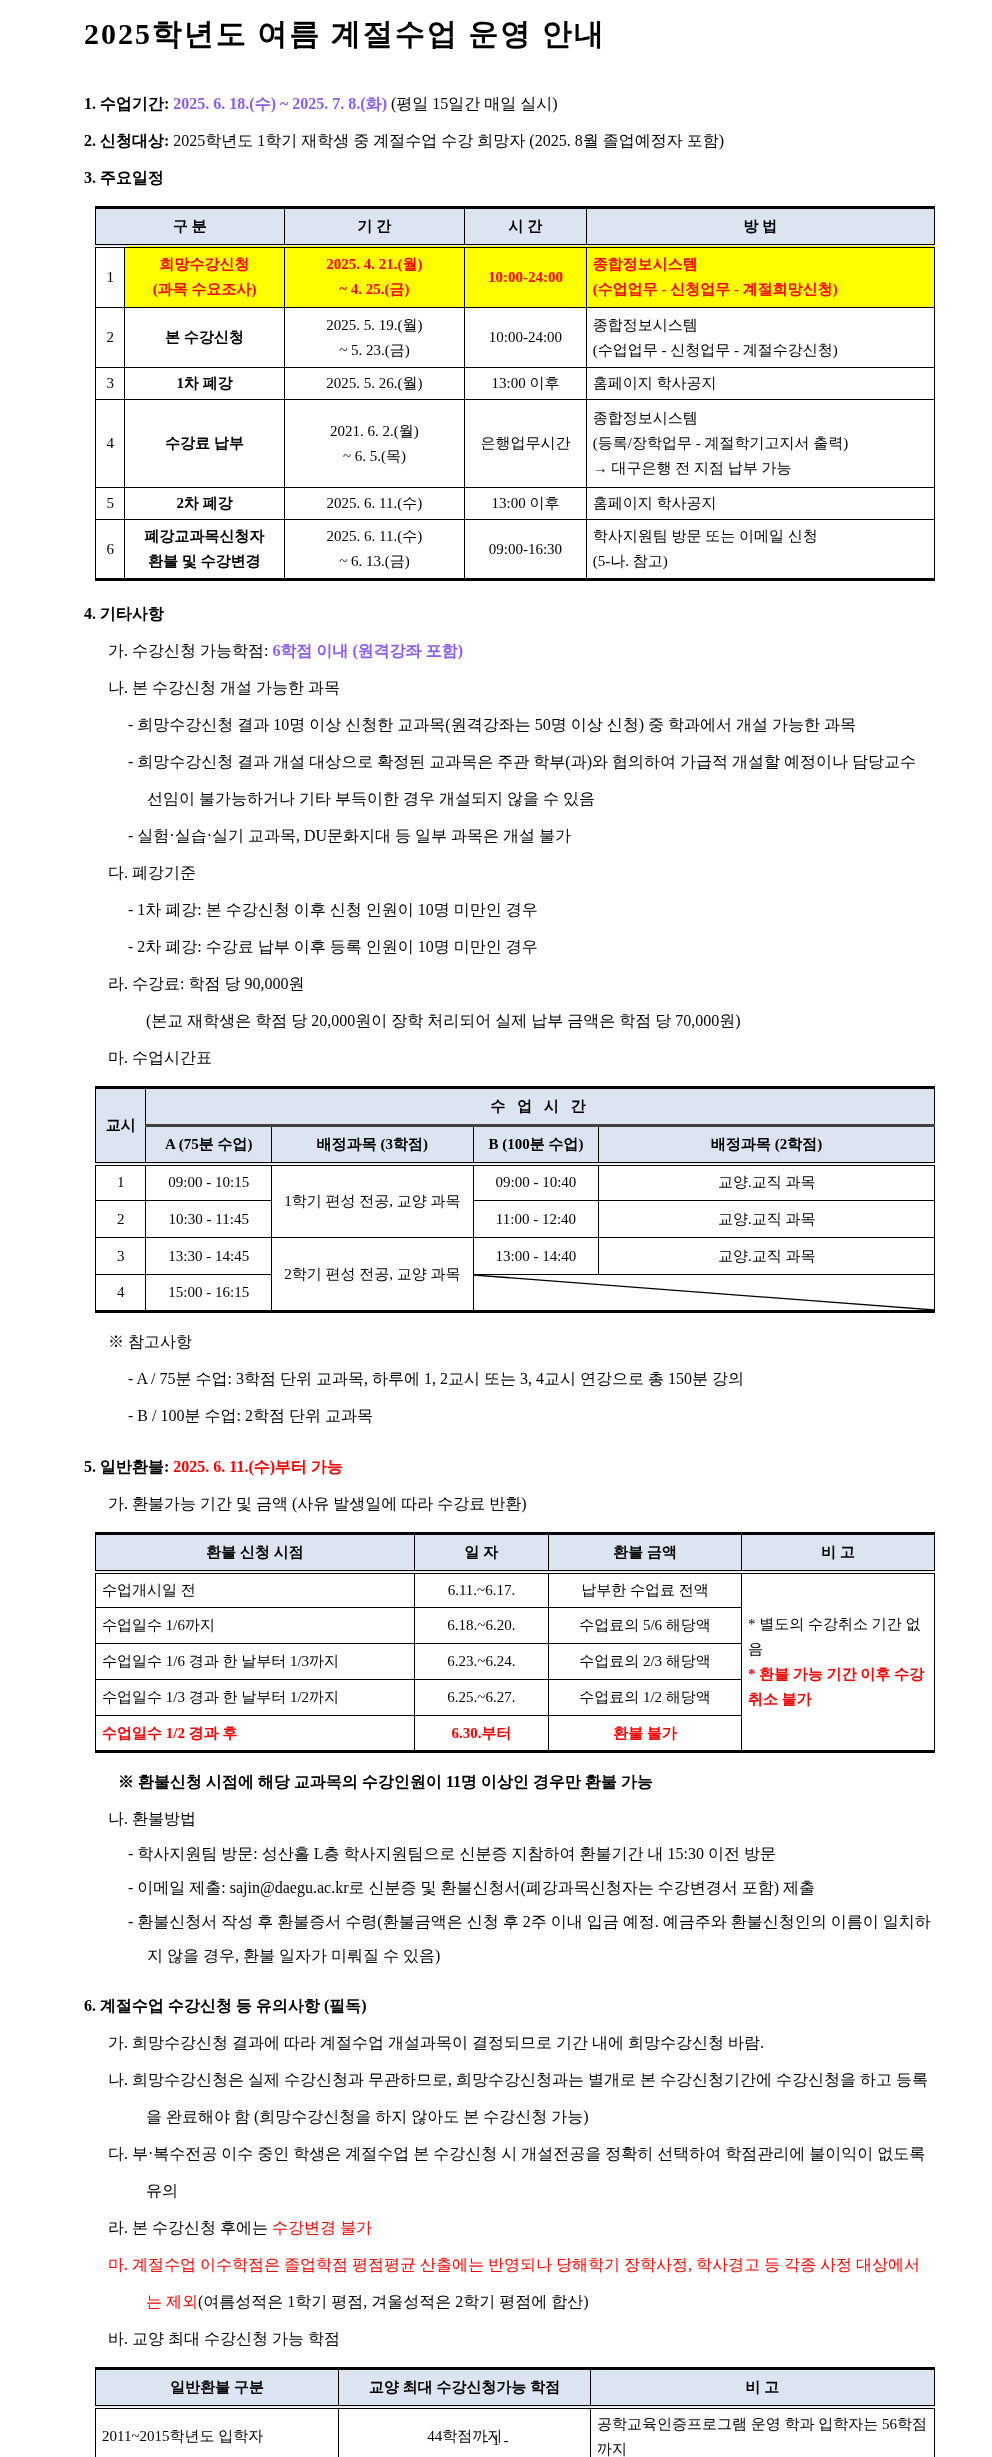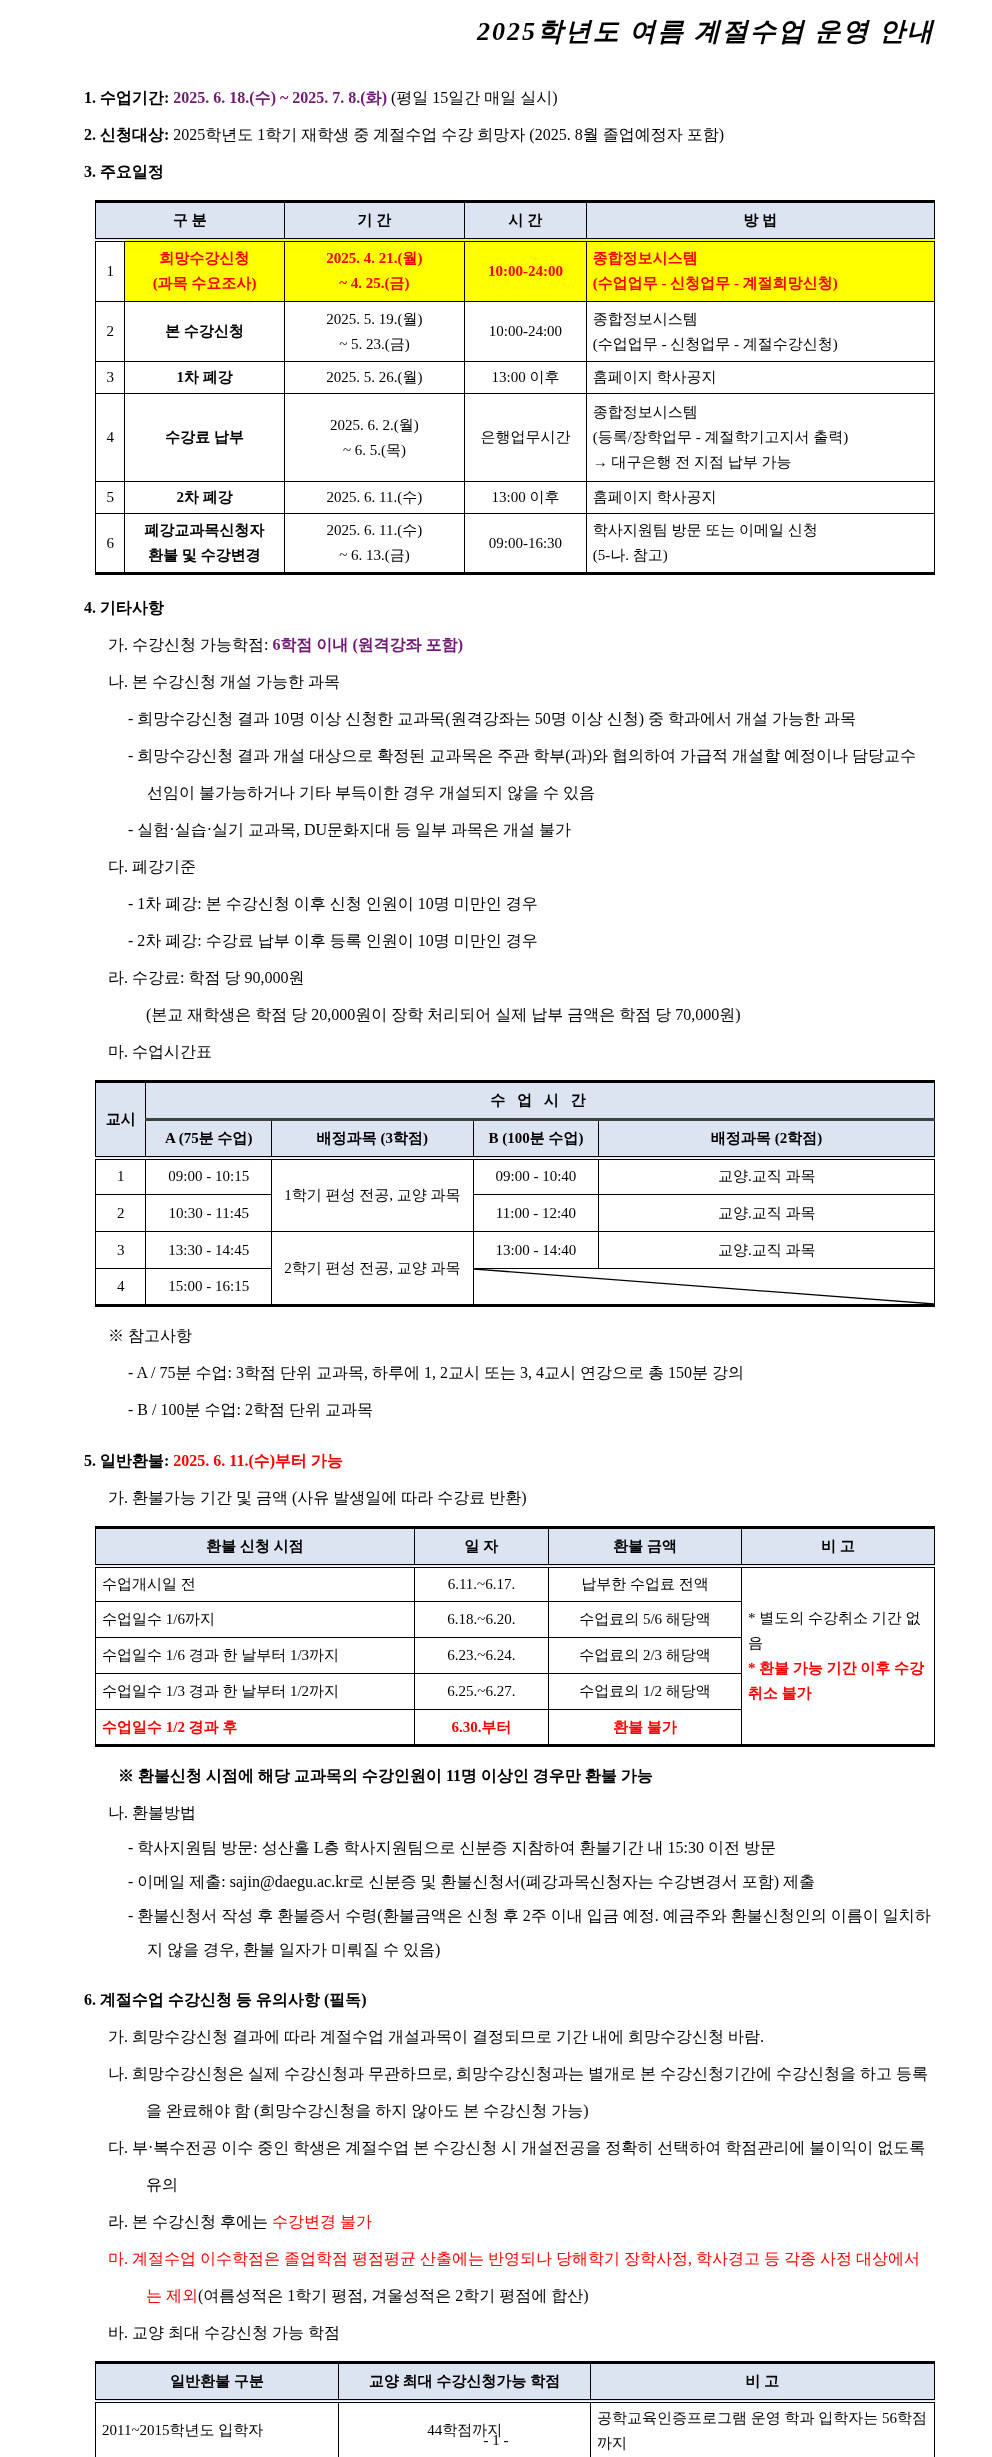--- a/index.html
+++ b/index.html
@@ -5,32 +5,32 @@
   * { box-sizing: border-box; }
   html,body { margin:0; padding:0; }
   body {
     width: 992px; height: 2457px; overflow: hidden;
     background: #ffffff; color: #000;
     font-family: "Liberation Serif", "DejaVu Serif", serif;
     font-size: 16px; position: relative;
   }
   .doc { padding: 10px 57px 0 84px; }
   h1.title {
-    font-size: 26px; font-weight: bold; text-align: right;
-    letter-spacing: 2px; margin: 4px 0 30px 0; font-style: italic;
+    font-size: 30px; font-weight: bold; text-align: left;
+    letter-spacing: 2px; margin: 4px 0 30px 0;
   }
   .ln { line-height: 37px; margin: 0; }
   .sec { font-weight: bold; }
   .sub { margin-left: 24px; padding-left: 38px; text-indent: -38px; }
   .dash { margin-left: 44px; padding-left: 19px; text-indent: -19px; }
   .note-ind { margin-left: 34px; }
   .b { font-weight: bold; }
   .red { color: #ff0000; }
   .redb { color: #ff0000; font-weight: bold; }
-  .blue { color: #701a75; font-weight: bold; }
+  .blue { color: #8b5cf6; font-weight: bold; }
   .u { text-underline-offset: 4px; }
   .mt { margin-top: 14px; }
 
   table {
     border-collapse: collapse; width: 840px; margin: 10px 0 10px 11px;
     border-top: 3px solid #000; border-bottom: 3px solid #000;
     font-size: 15px; table-layout: fixed;
   }
   th, td { border: 1px solid #000; padding: 3px 6px; text-align: center; vertical-align: middle; line-height: 25px; }
   thead th { background: #dbe4f0; font-weight: bold; border-bottom: 4px double #000; height: 38px; }
@@ -103,21 +103,21 @@
         <td>3</td>
         <td class="catb">1차 폐강</td>
         <td>2025. 5. 26.(월)</td>
         <td>13:00 이후</td>
         <td class="cell-left">홈페이지 학사공지</td>
       </tr>
       <tr style="height:88px">
         <td>4</td>
         <td class="catb">수강료 납부</td>
         <td>
-            <div>2025. 6. 2.(월)</div>
+            <div>2021. 6. 2.(월)</div>
             <div>~ 6. 5.(목)</div>
           </td>
         <td>은행업무시간</td>
         <td class="cell-left">
             <div>종합정보시스템</div>
             <div>(등록/장학업무 - 계절학기고지서 출력)</div>
             <div>→ 대구은행 전 지점 납부 가능</div>
           </td>
       </tr>
       <tr style="height:32px">

